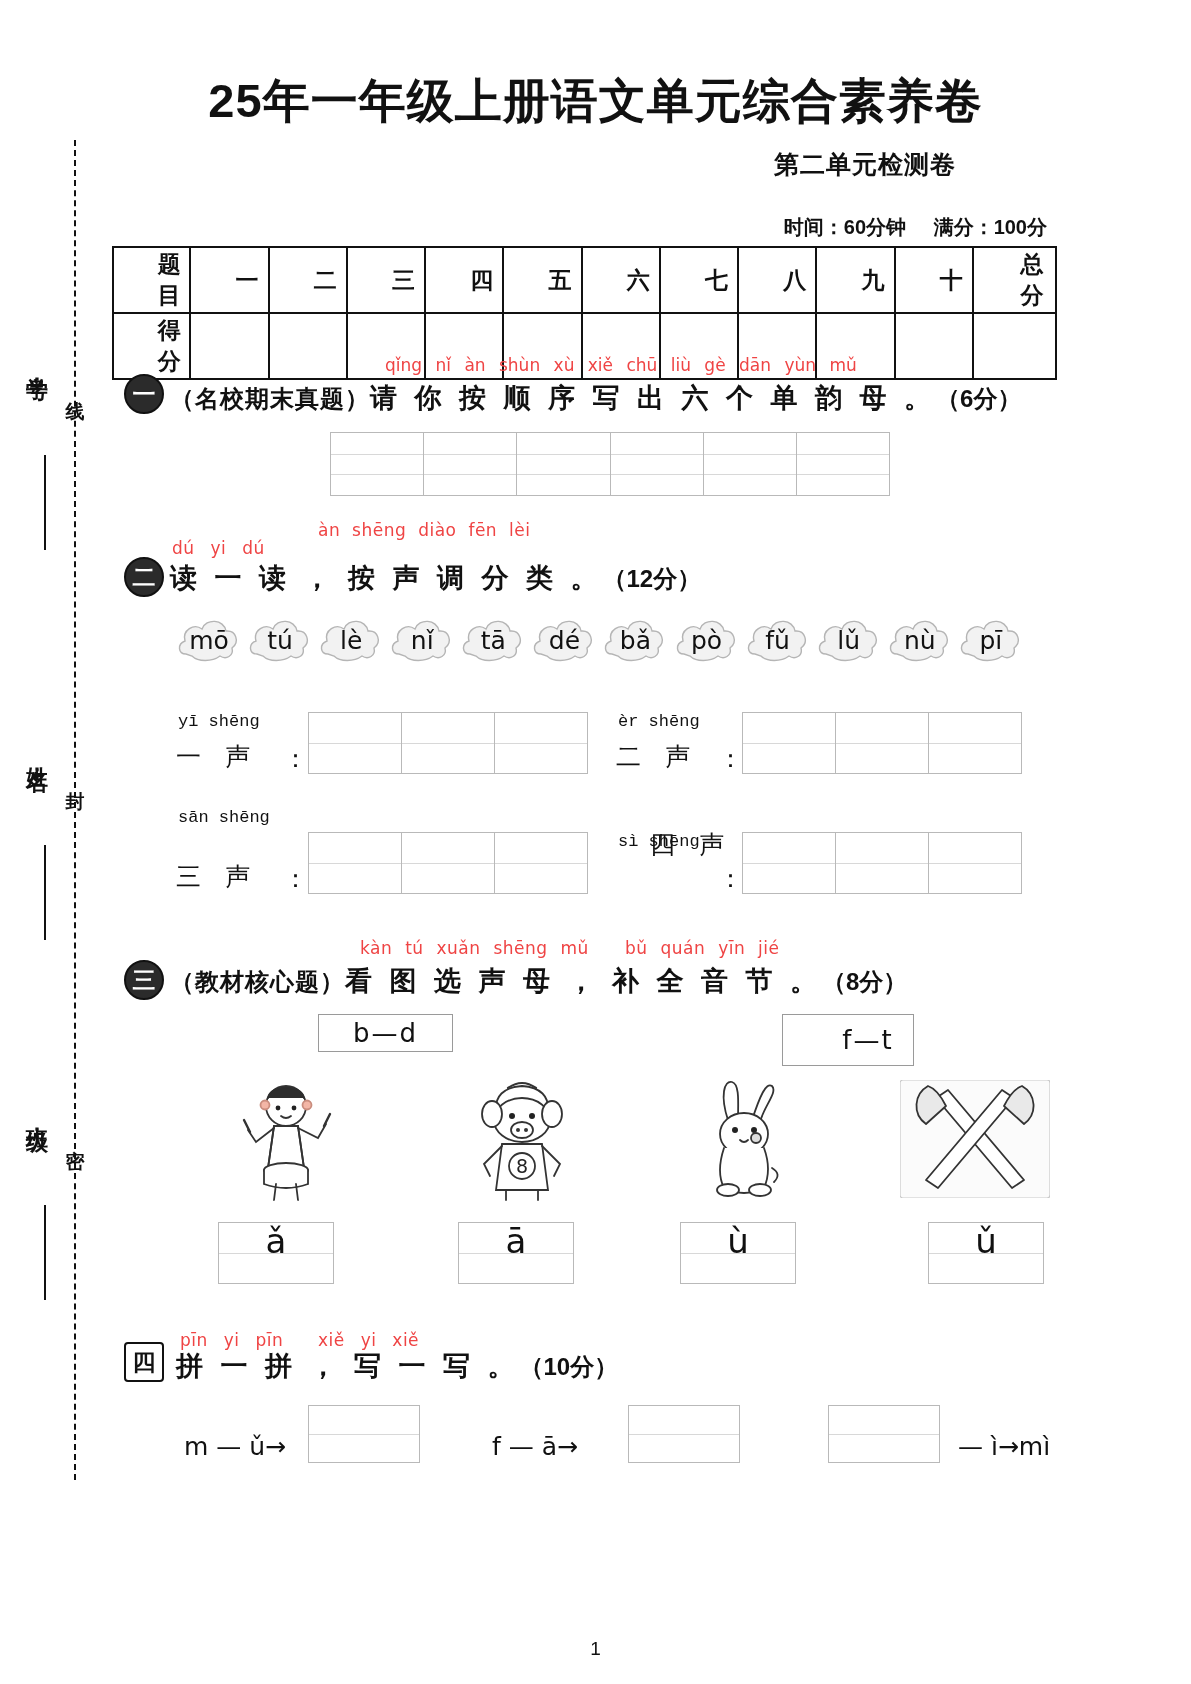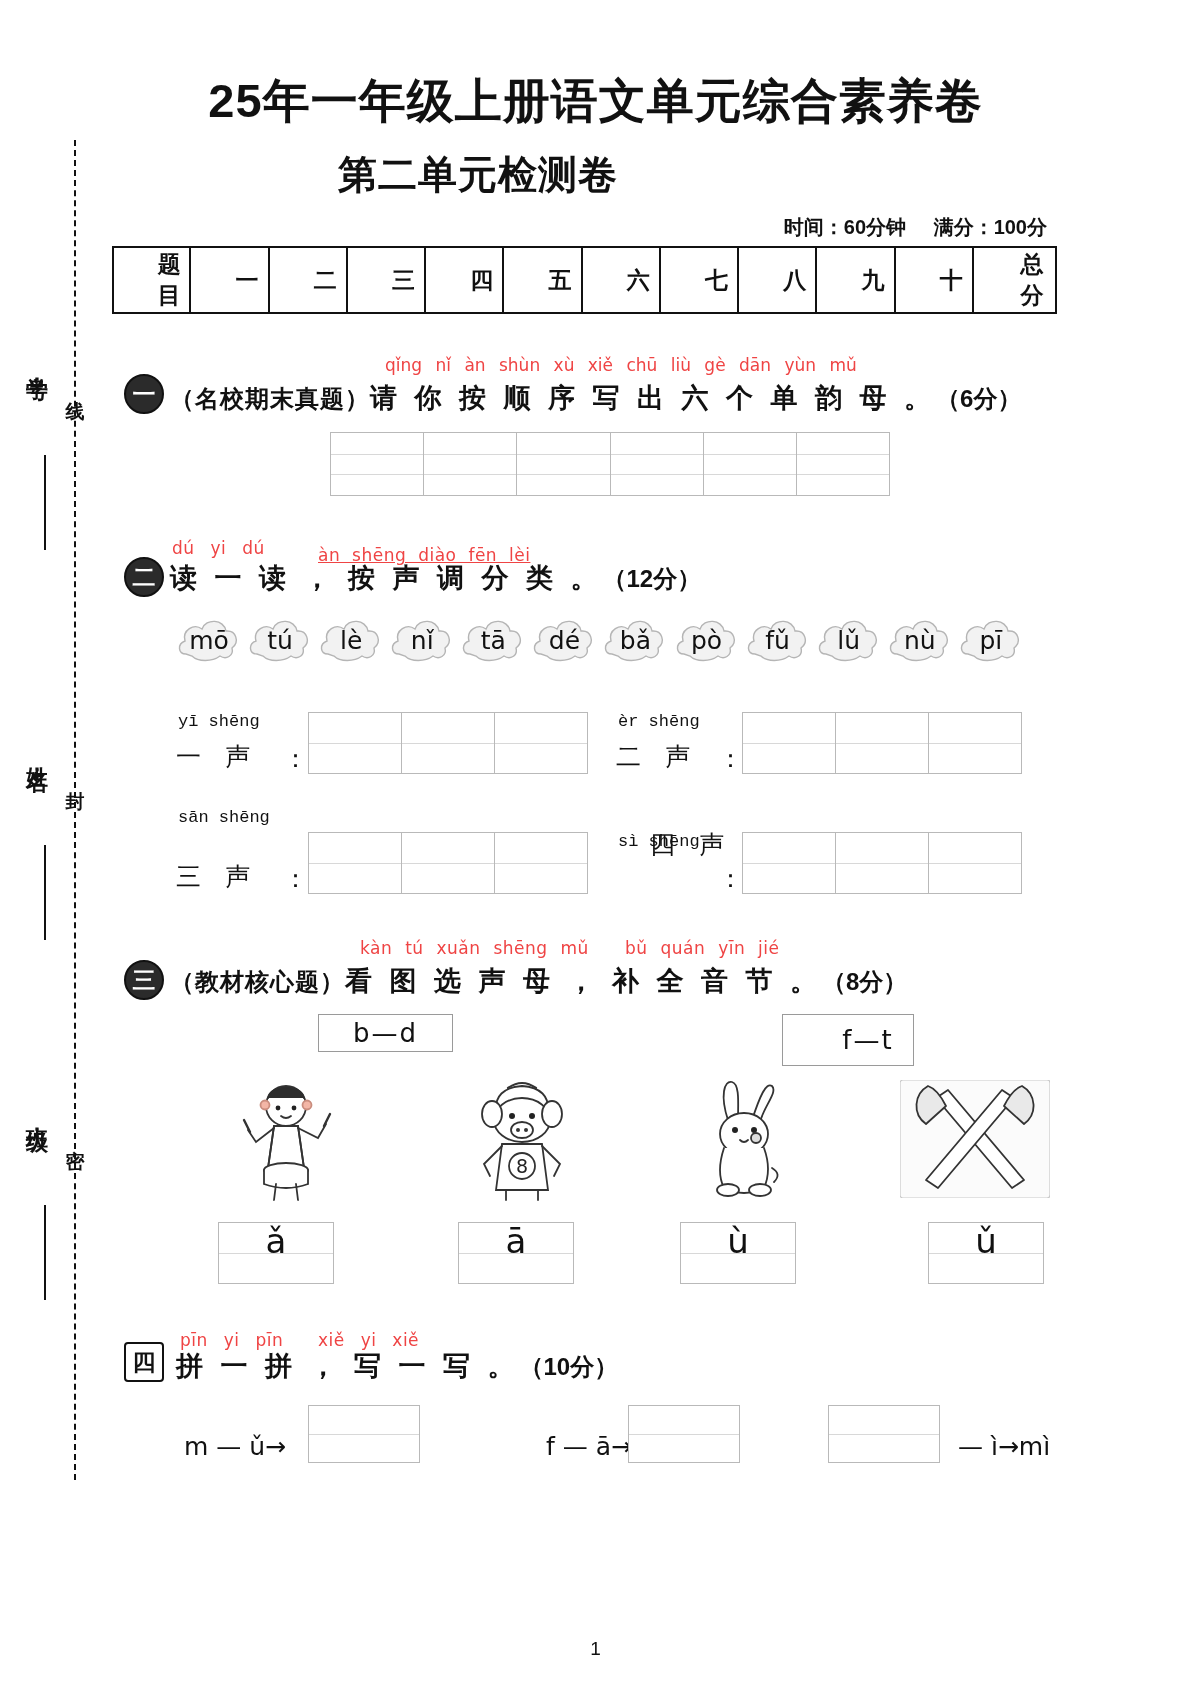--- a/index.html
+++ b/index.html
@@ -42,22 +42,22 @@
 
   
   .title1{
     position:absolute; left:0; top:70px; width:1191px;
     text-align:center;
     font-size:47px; font-weight:bold; letter-spacing:1px;
     font-family:"Liberation Sans","DejaVu Sans",sans-serif;
   }
   .title2{
     position:absolute; left:0; top:148px; width:956px;
-    text-align:center;
-    font-size:39px; font-weight:bold; letter-spacing:1px;
+    text-align:right;
+    font-size:25px; font-weight:bold; letter-spacing:1px;
   }
   .meta{
     position:absolute; right:144px; top:214px;
     font-size:20px; font-weight:bold; letter-spacing:0px;
   }
   .meta span{ margin-left:22px; }
 
   
   .score-table{
     position:absolute; left:112px; top:246px;
@@ -231,41 +231,55 @@
     <td class="num">三</td>
     <td class="num">四</td>
     <td class="num">五</td>
     <td class="num">六</td>
     <td class="num">七</td>
     <td class="num">八</td>
     <td class="num">九</td>
     <td class="num">十</td>
     <td class="tot">总分</td>
   </tr>
+  <tr>
+    <td class="lbl">得分</td>
+    <td></td>
+    <td></td>
+    <td></td>
+    <td></td>
+    <td></td>
+    <td></td>
+    <td></td>
+    <td></td>
+    <td></td>
+    <td></td>
+    <td></td>
+  </tr>
 </tbody>
   </table>
 
 <div class="q-num" style="left:124px; top:374px;">一</div>
 <div class="pylabel" style="left:385px; top:355px; letter-spacing:0; word-spacing:8px;">qǐng nǐ àn shùn xù xiě chū liù gè dān yùn mǔ</div>
 <div class="q-text" style="left:170px; top:380px;">
   <span class="q-tag">（名校期末真题）</span><span class="q-body">请 你 按 顺 序 写 出 六 个 单 韵 母 。</span><span class="q-score">（6分）</span>
 </div>
 
 <div class="pygrid" style="left:330px; top:432px; width:560px; height:64px;">
   <div class="cell"></div>
   <div class="cell"></div>
   <div class="cell"></div>
   <div class="cell"></div>
   <div class="cell"></div>
   <div class="cell"></div>
 </div>
 
 <div class="q-num" style="left:124px; top:557px;">二</div>
 <div class="pylabel" style="left:172px; top:538px; word-spacing:10px;">dú yi dú</div>
-<div class="pylabel" style="left:318px; top:545px; word-spacing:6px;text-decoration:underline;">àn shēng diào fēn lèi</div>
+<div class="pylabel" style="left:318px; top:520px; word-spacing:6px;">àn shēng diào fēn lèi</div>
 <div class="q-text" style="left:170px; top:560px;">
   <span class="q-body">读 一 读 ， 按 声 调 分 类 。</span><span class="q-score">（12分）</span>
 </div>
 
 <div class="cloud-row">
   <div class="cloud">
     <svg width="66" height="58" viewBox="0 0 66 58">
         <path d="M10 44 C2 44 1 34 9 31 C6 20 18 13 26 19 C30 8 48 9 50 21 C60 20 64 32 56 38 C58 46 50 50 44 46 C36 52 22 52 16 46 Z" fill="#f2f2f2" stroke="#b5b5b5" stroke-width="1.4"></path>
       </svg>
     <div class="syl">mō</div>
@@ -489,21 +503,21 @@
 <div class="pylabel" style="left:318px; top:1330px; word-spacing:10px;">xiě yi xiě</div>
 <div class="q-text" style="left:176px; top:1348px;">
   <span class="q-body">拼 一 拼 ， 写 一 写 。</span><span class="q-score">（10分）</span>
 </div>
 
 <div class="eq" style="left:184px; top:1432px;">m — ǔ→</div>
 <div class="pygrid mid" style="left:308px; top:1405px; width:112px; height:58px;">
   <div class="cell"></div>
 </div>
 
-<div class="eq" style="left:546px; top:1432px;">f — ā→</div>
+<div class="eq" style="left:492px; top:1432px;">f — ā→</div>
 <div class="pygrid mid" style="left:628px; top:1405px; width:112px; height:58px;">
   <div class="cell"></div>
 </div>
 
 <div class="pygrid mid" style="left:828px; top:1405px; width:112px; height:58px;">
   <div class="cell"></div>
 </div>
 <div class="eq" style="left:958px; top:1432px;">— ì→mì</div>
 
 <div class="page-num">1</div>

